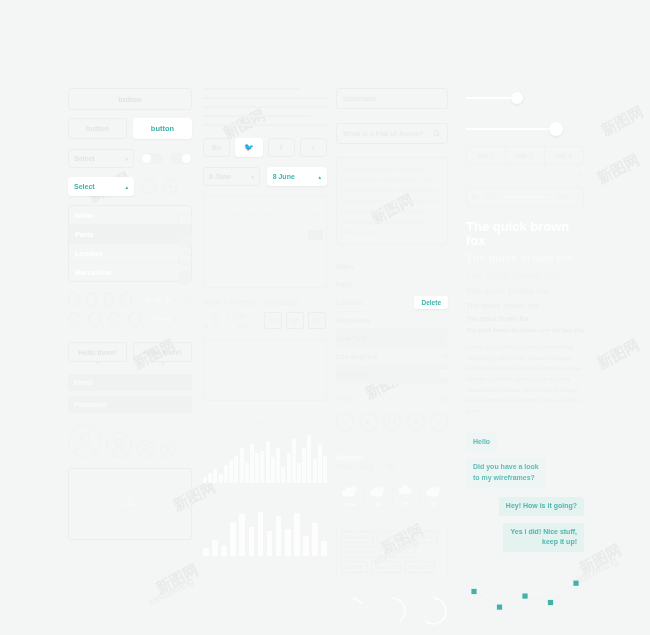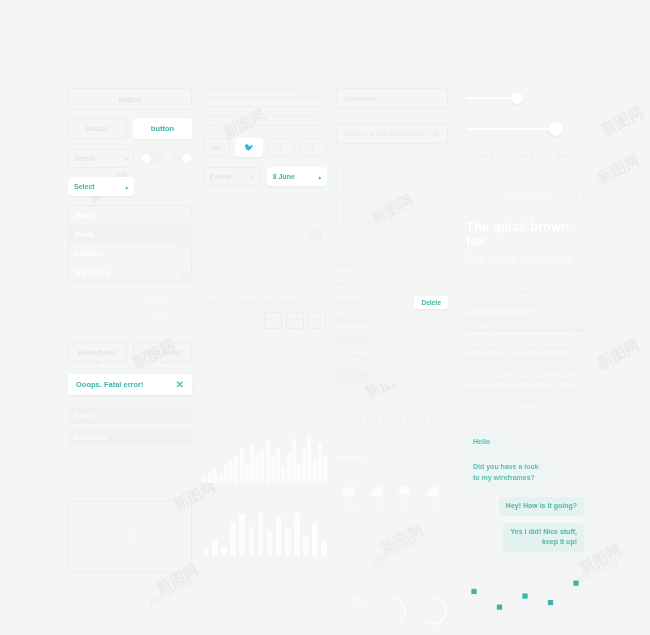--- a/index.html
+++ b/index.html
@@ -227,24 +227,20 @@
       <span class="star">♡</span>
       <span class="star">♡</span>
     </div>
   </div>
 
   <div class="row" style="margin-top:15px;">
     <div class="bubble">Hello there!</div>
     <div class="bubble">Hello there!</div>
   </div>
 
-  <div class="alert" style="margin-top:12px;">
-    <span>Ooops. Fatal error!</span>
-    <span style="color:#5cbdb4;font-size:10px;line-height:1;">✕</span>
-  </div>
 
   <div class="fld" style="margin-top:12px;">Email</div>
   <div class="fld" style="margin-top:5px;">Password</div>
 
   <div style="margin-top:12px;display:flex;align-items:flex-end;gap:5px;">
     <div class="avat" style="width:31px;height:31px;"></div>
     <div class="avat" style="width:24px;height:24px;"></div>
     <div class="avat" style="width:16px;height:16px;"></div>
     <div class="avat" style="width:13px;height:13px;"></div>
   </div>

